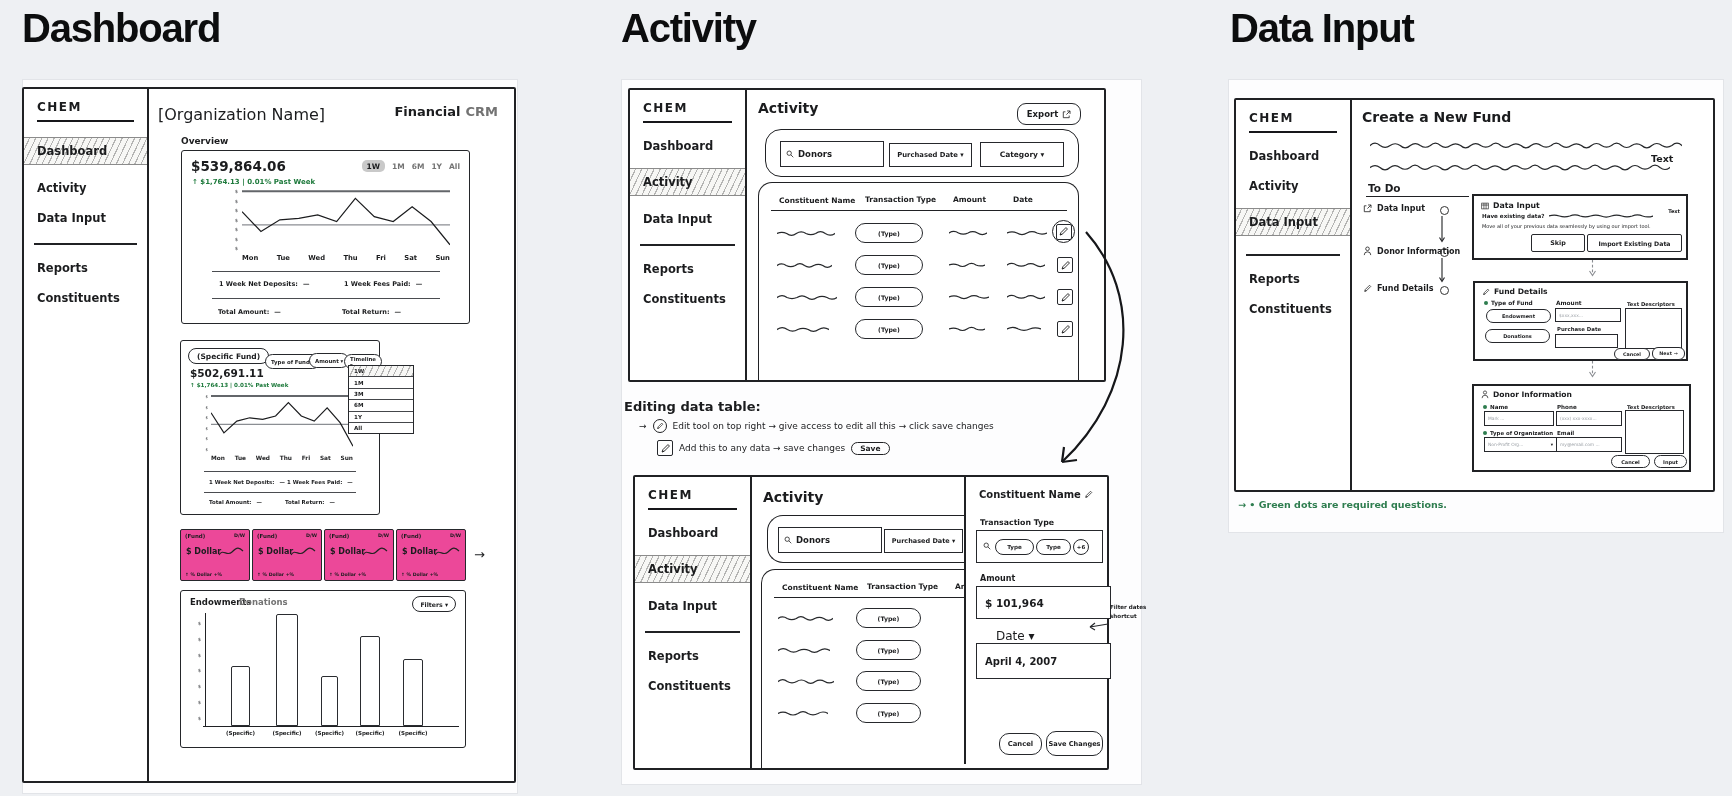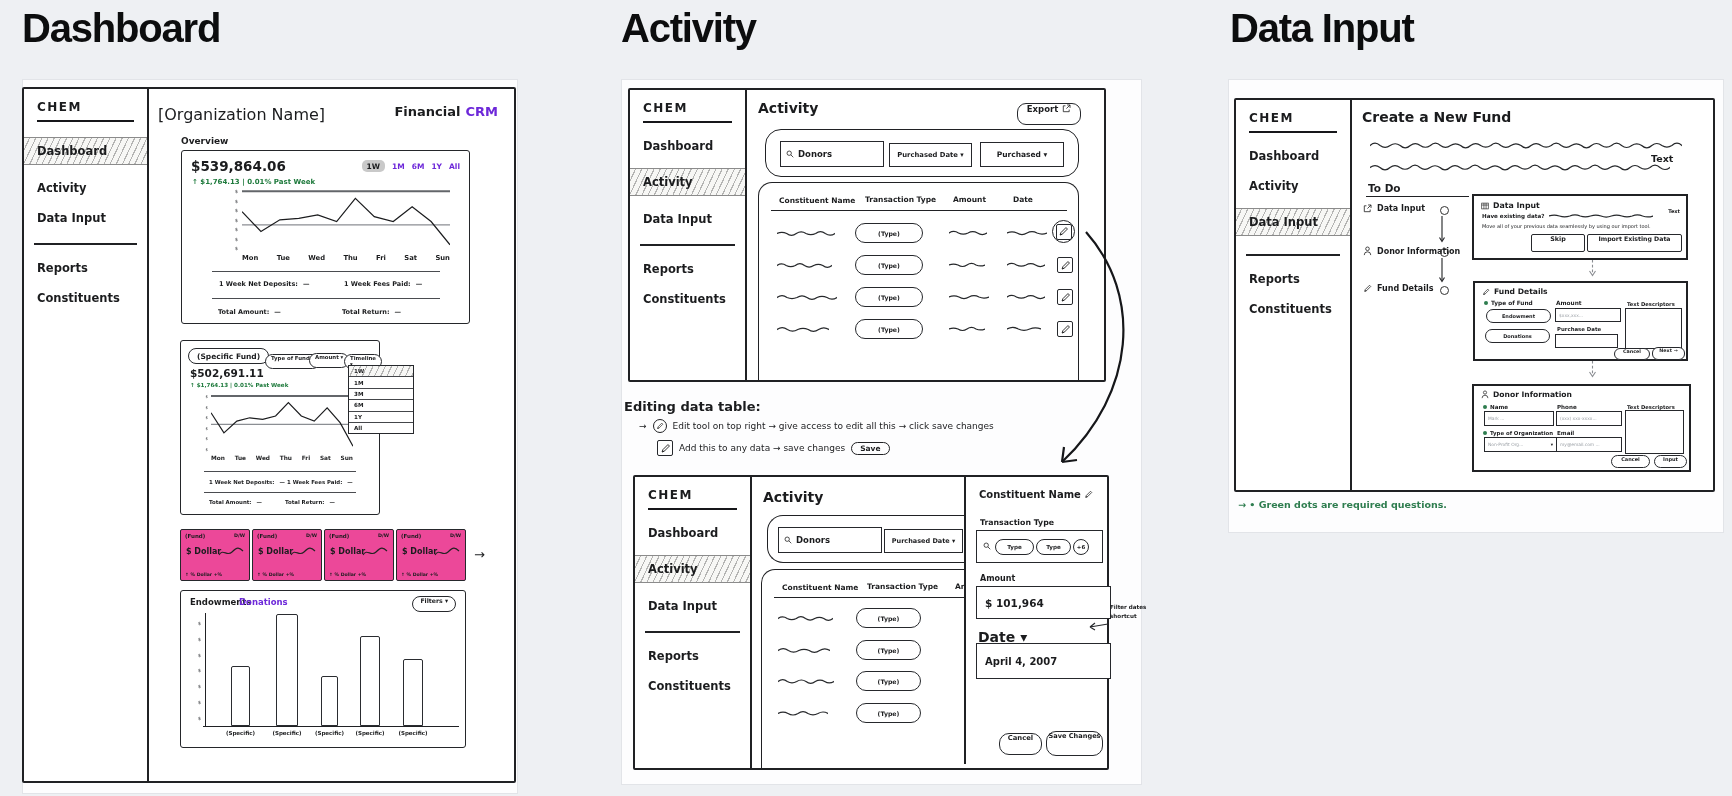--- a/index.html
+++ b/index.html
@@ -14,26 +14,26 @@
   .sb{position:absolute;left:0;top:0;bottom:0;background:#fff;border-right:2px solid #202124}
   .sb-brand{font-weight:700;font-size:12px;letter-spacing:1.5px;margin:11px 13px 0;
             border-bottom:2px solid #16171a;padding-bottom:6px}
   .sb-it{font-size:11.5px;font-weight:600;margin:16px 13px 0;cursor:default}
   .sb-sel{margin:15px 0 0;padding:6px 13px;border-top:1.1px solid #8b8b8b;border-bottom:1.1px solid #8b8b8b}
   .sb-hr{border-top:2px solid #202124;margin:18px 10px 0}
   .hatch{background:repeating-linear-gradient(115deg,rgba(98,98,98,0) 0 4.5px,rgba(98,98,98,.45) 4.5px 5.6px),#f7f7f5}
   .card{position:absolute;background:#fff;border:1.6px solid #24262a;border-radius:3px}
   .pill{border:1.4px solid #26282c;border-radius:999px;display:flex;align-items:center;
         justify-content:center;background:#fff;position:absolute}
-  .btn{border:1.6px solid #26282c;border-radius:9px;display:flex;
+  .btn{border:1.6px solid #26282c;border-radius:9px;display:flex;align-items:center;
        justify-content:center;background:#fff;position:absolute;gap:4px}
   .in{border:1.6px solid #26282c;background:#fff;position:absolute;display:flex;align-items:center;overflow:hidden}
   .hr{position:absolute;border-top:1.4px solid #4a4c50}
   .stat{position:absolute;display:flex;gap:5px;font-weight:600;font-size:6.5px;white-space:nowrap}
-  .mut{color:#6d28d9}.grn{color:#1e7a3c}.red{color:#b43a2f}.ph{color:#9ba0a6}
+  .mut{color:#737373}.grn{color:#1e7a3c}.red{color:#b43a2f}.ph{color:#9ba0a6}
   .tick-col{position:absolute;display:flex;flex-direction:column;justify-content:space-between;
             font-size:4.6px;color:#3a3c40;text-align:right}
   .x-col{position:absolute;display:flex;justify-content:space-between;font-weight:600}
   .linechart{position:absolute}
   .mini{position:absolute;background:#ec4899;border:1.6px solid #26282c;border-radius:2px;width:68px;height:50px}
   .bar{position:absolute;bottom:0;background:#fff;border:1.7px solid #2a2c30;border-radius:2px 2px 0 0;box-sizing:border-box}
   .dd{position:absolute;background:#fff;border:1.7px solid #26282c;z-index:6}
   .dd-row{height:10.4px;border-top:1.1px solid #44464a;font-size:5.6px;display:flex;align-items:center;
           padding-left:5px;font-weight:600}
   .dd-row:first-child{border-top:none}
@@ -284,21 +284,21 @@
     <div class="in" style="left:14px;top:11px;width:97px;height:24px;padding-left:5px;gap:4px">
       <span data-icon="search" style="width:8px;height:8px">
           <svg viewBox="0 0 11 11" fill="none" stroke="#222" stroke-width="1.1">
             <circle cx="4.4" cy="4.4" r="3"></circle>
             <line x1="6.7" y1="6.7" x2="10" y2="10"></line>
           </svg>
         </span>
       <span style="font-size:8.5px;font-weight:600">Donors</span>
     </div>
     <div class="in" style="left:123px;top:13px;width:81px;height:22px;justify-content:center;font-size:6.8px;font-weight:700">Purchased Date ▾</div>
-    <div class="in" style="left:214px;top:12px;width:82px;height:23px;justify-content:center;font-size:7.5px;font-weight:700">Purchased ▾</div>
+    <div class="in" style="left:214px;top:12px;width:82px;height:23px;justify-content:center;font-size:7.5px;font-weight:700">Category ▾</div>
   </div>
   <div class="abs" style="left:128px;top:92px;width:319px;height:198px;border:1.8px solid #202124;border-bottom:none;border-radius:14px 14px 0 0;overflow:hidden">
     <span class="abs" style="left:20px;top:13px;font-size:7.5px;font-weight:700">Constituent Name</span>
     <span class="abs" style="left:106px;top:12px;font-size:7.5px;font-weight:700">Transaction Type</span>
     <span class="abs" style="left:194px;top:12px;font-size:7.5px;font-weight:700">Amount</span>
     <span class="abs" style="left:254px;top:12px;font-size:7.5px;font-weight:700">Date</span>
     <div class="abs" style="left:12px;top:27px;width:296px;border-top:1.6px solid #202124"></div>
 
     <div class="sqw" style="left:18px;top:46px">
         <svg width="58" height="9" viewBox="0 0 58 9" fill="none">
@@ -492,21 +492,21 @@
             <circle cx="4.4" cy="4.4" r="3"></circle>
             <line x1="6.7" y1="6.7" x2="10" y2="10"></line>
           </svg>
         </span>
       <span class="pill" style="left:18px;top:8px;width:37px;height:14px;font-size:5.6px;font-weight:700">Type</span>
       <span class="pill" style="left:59px;top:8px;width:33px;height:14px;font-size:5.6px;font-weight:700">Type</span>
       <span class="pill" style="left:96px;top:8px;width:14px;height:14px;font-size:5.4px;font-weight:700;border-radius:50%">+6</span>
     </div>
     <div class="abs" style="left:14px;top:97px;font-size:8px;font-weight:700">Amount</div>
     <div class="in" style="left:10px;top:109px;width:125px;height:31px;border-width:1.8px;padding-left:8px;font-size:10.5px;font-weight:600">$ 101,964</div>
-    <div class="abs" style="left:12px;top:152px;font-size:14px;font-weight:700">Date ▾</div>
+    <div class="abs" style="left:30px;top:152px;font-size:12px;font-weight:400">Date ▾</div>
     <div class="in" style="left:10px;top:166px;width:125px;height:34px;border-width:1.8px;padding-left:8px;font-size:10px;font-weight:600">April 4, 2007</div>
     <div class="btn" style="left:33px;top:256px;width:41px;height:20px;border-radius:10px;font-size:6.8px;font-weight:700">Cancel</div>
     <div class="btn" style="left:80px;top:254px;width:55px;height:23px;border-radius:10px;font-size:6.6px;font-weight:700">Save Changes</div>
   </div>
 </div>
 
 <div class="abs" style="left:1110px;top:603px;width:44px;font-size:5.6px;font-weight:600;line-height:1.6">Filter dates shortcut</div>
 
 <div class="board" style="left:1234px;top:98px;width:477px;height:390px">
   <div class="sb" style="width:114px">

